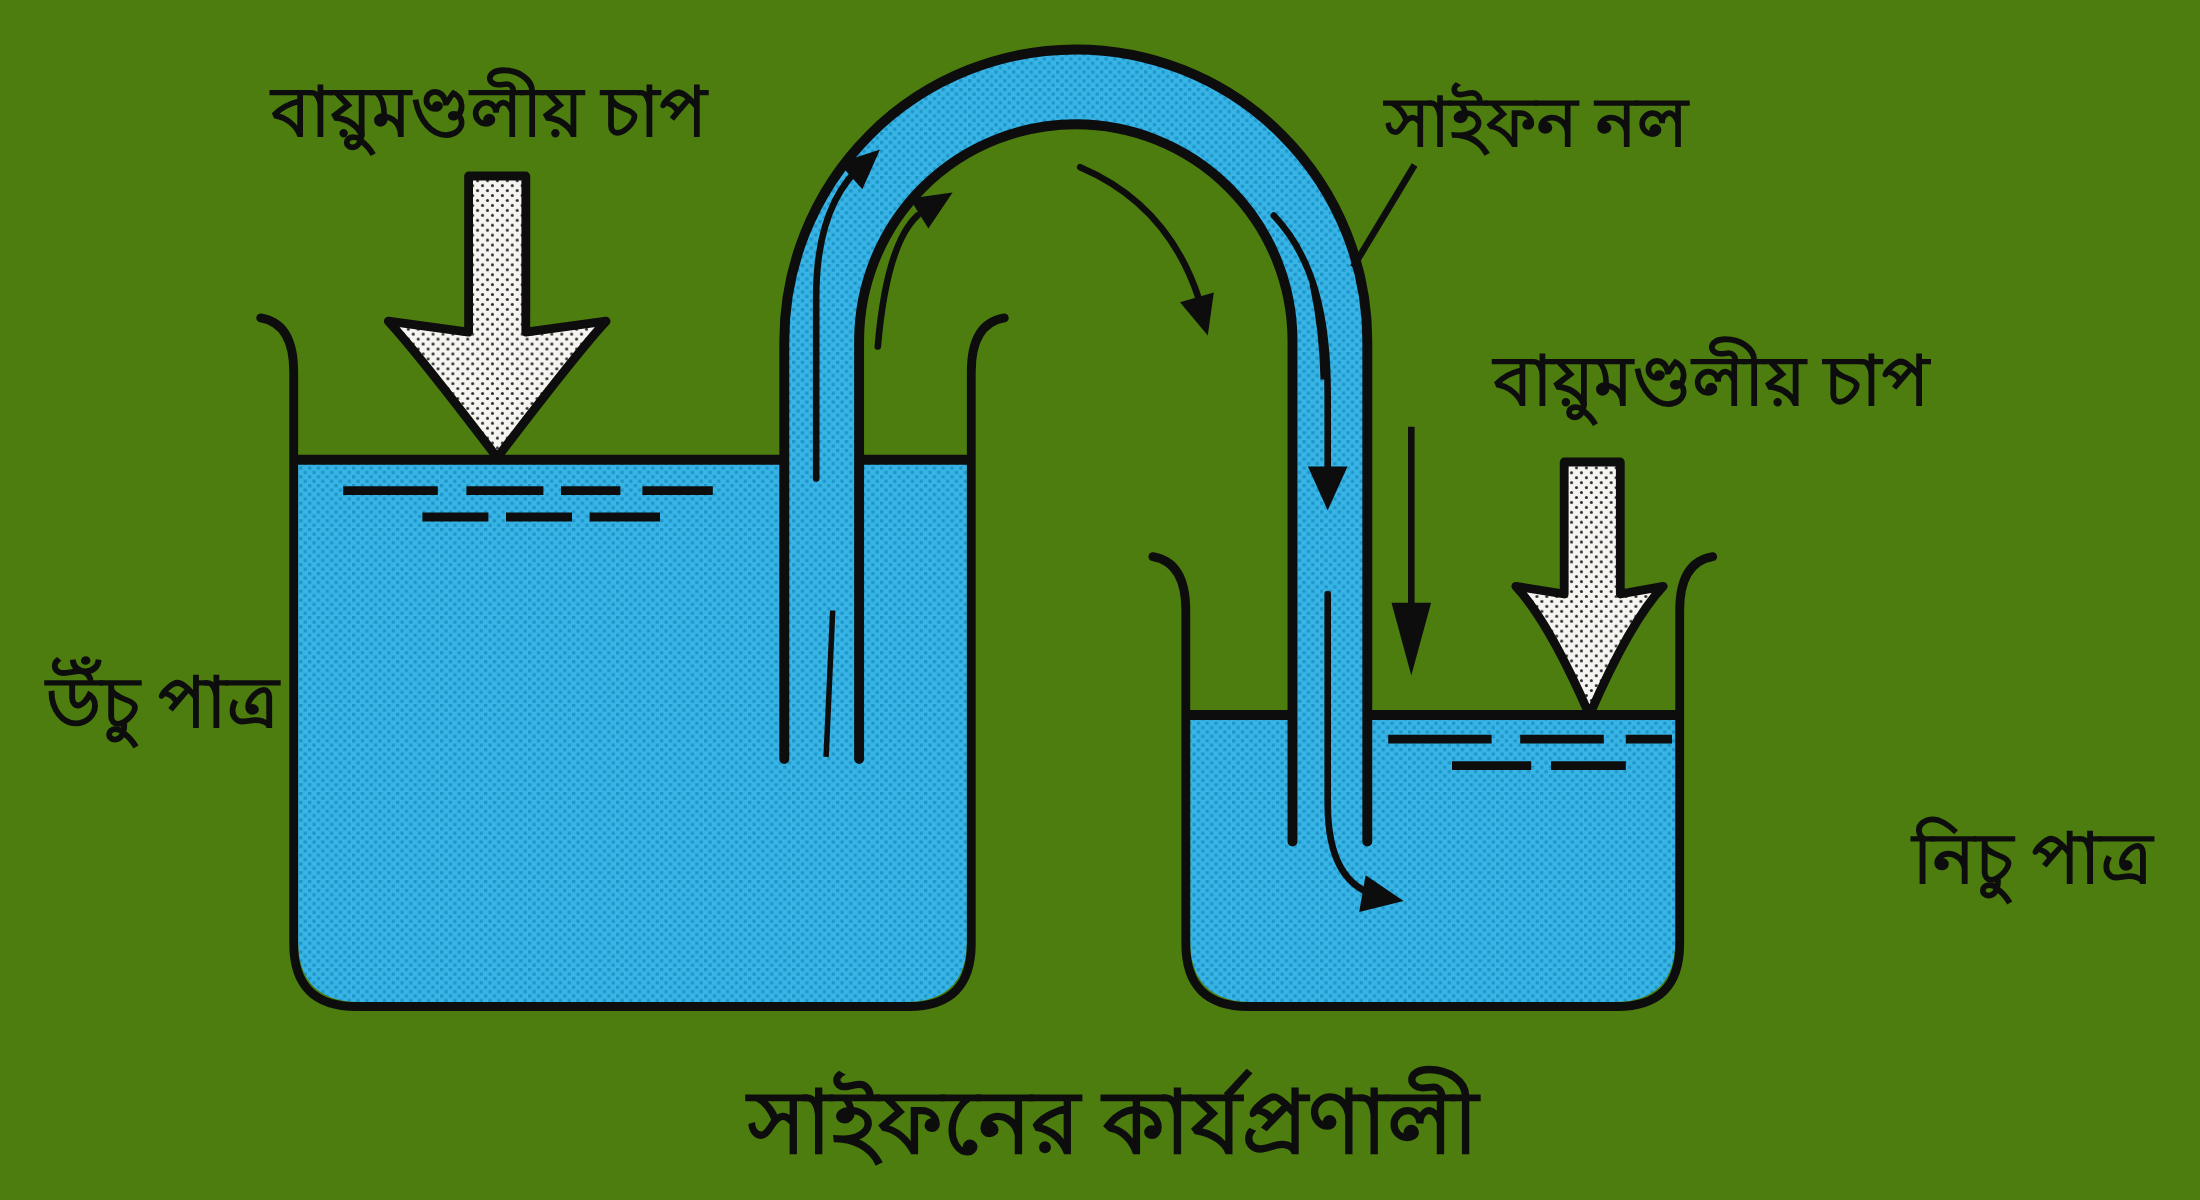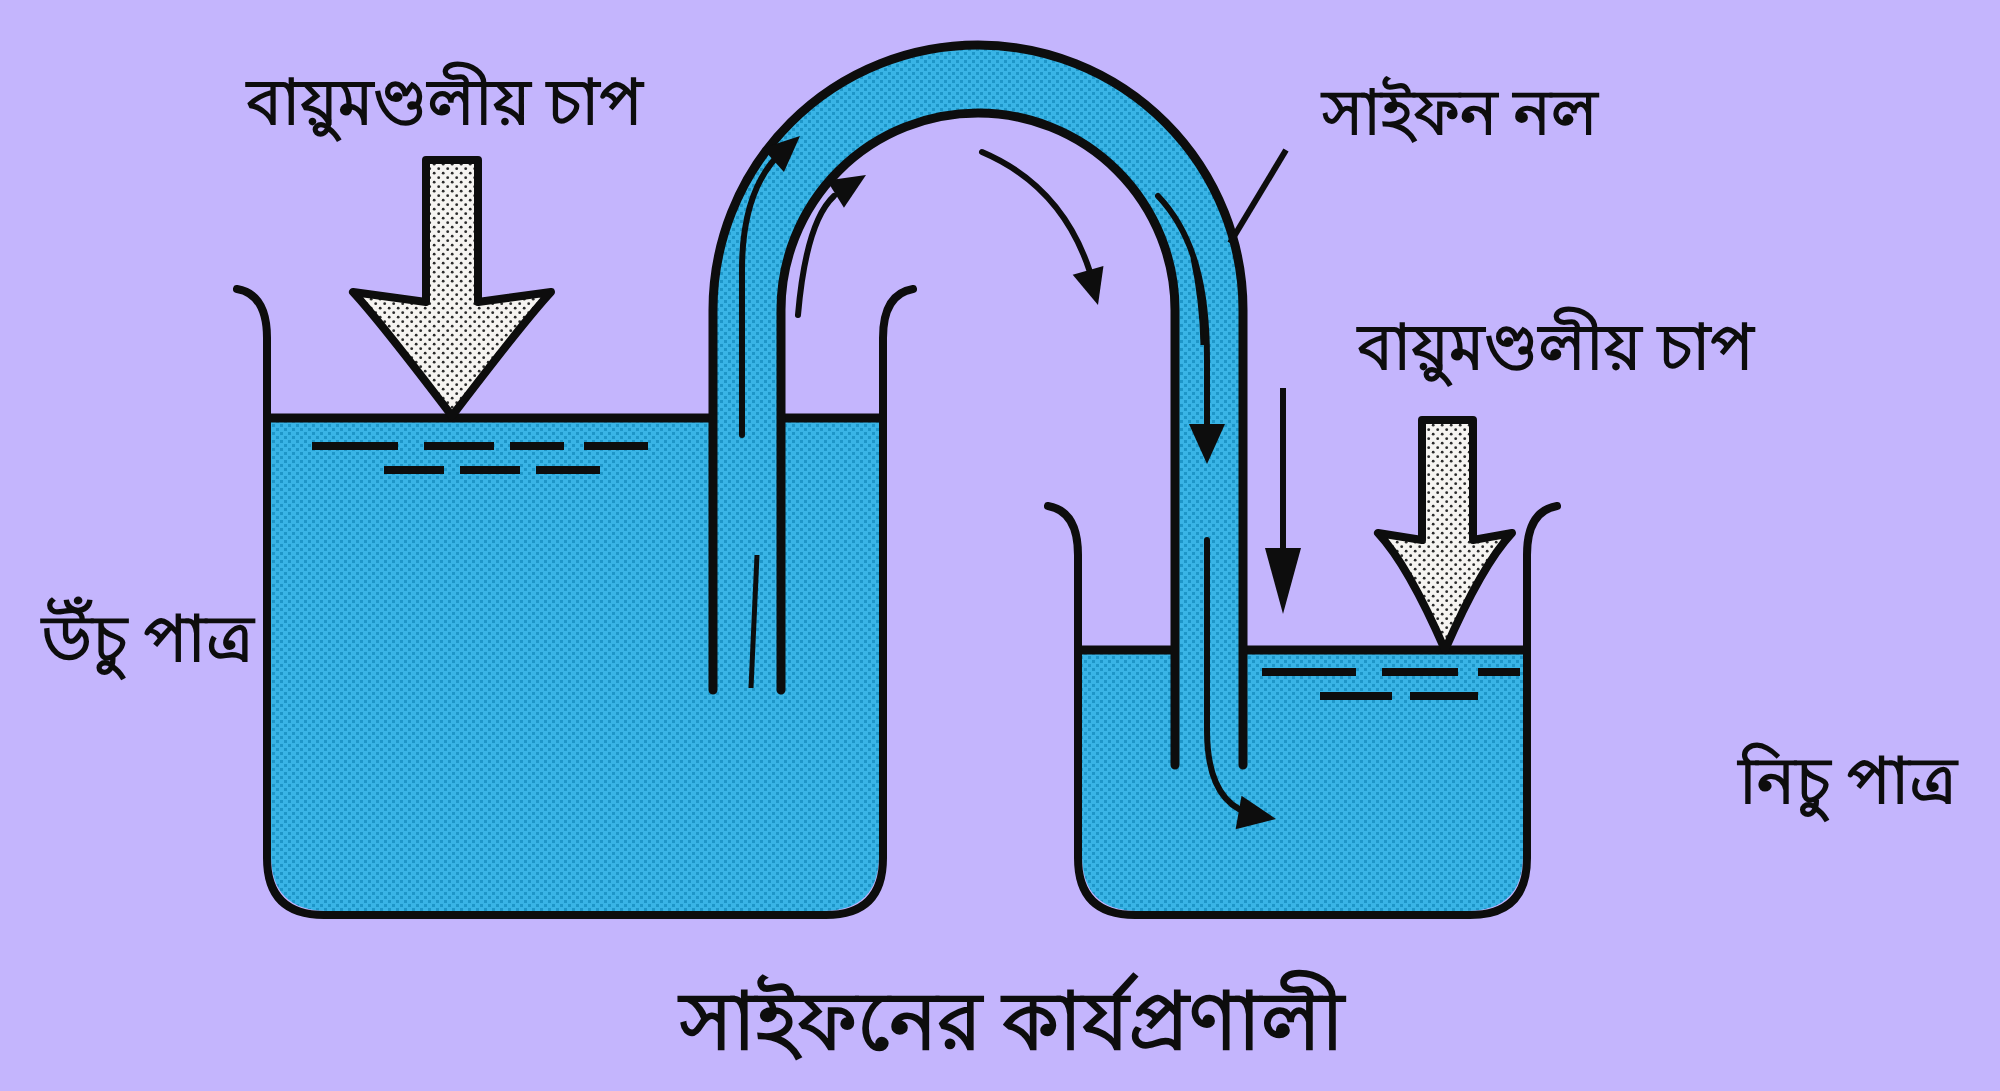--- a/index.html
+++ b/index.html
@@ -1,19 +1,19 @@
 <!DOCTYPE html>
 <html><head>
 <meta charset="utf-8">
 <style>
   html,body{margin:0;padding:0;background:#e9e7e4;}
   .stage{
     position:relative;
     width:2000px;height:1091px;
-    background:#c4b5fd;
+    background:#4d7c0f;
     overflow:hidden;
     font-family:"Liberation Serif","DejaVu Serif",serif;
   }
   .stage svg{position:absolute;left:0;top:0;}
   .lbl{
     position:absolute;
     transform:translate(-50%,-50%);
     color:#0d0d0d;
     font-weight:700;
     white-space:nowrap;
@@ -118,21 +118,21 @@
 
       <path d="M 1207,540 L 1207,730 Q 1207,806 1256,815"></path>
       <polygon points="-38,-17 0,0 -38,17" transform="translate(1276,819) rotate(10)" fill="#0d0d0d" stroke="none"></polygon>
     </g>
 
     <line x1="1286" y1="150" x2="1230" y2="243" stroke="#0d0d0d" stroke-width="6"></line>
   </svg>
 
   <div class="lbl pressure" style="left:445px;top:103px;">বায়ুমণ্ডলীয় চাপ</div>
 
-  <div class="lbl tube" style="left:1460px;top:113px;">সাইফন নল</div>
+  <div class="lbl tube" style="left:1397px;top:113px;">সাইফন নল</div>
 
   <div class="lbl pressure" style="left:1556px;top:348px;">বায়ুমণ্ডলীয় চাপ</div>
 
   <div class="lbl vessel" style="left:1848px;top:782px;">নিচু পাত্র</div>
 
   <div class="lbl vessel" style="left:148px;top:640px;">উঁচু পাত্র</div>
 
   <div class="lbl title" style="left:1012px;top:1022px;">সাইফনের কার্যপ্রণালী</div>
 </div>
 

